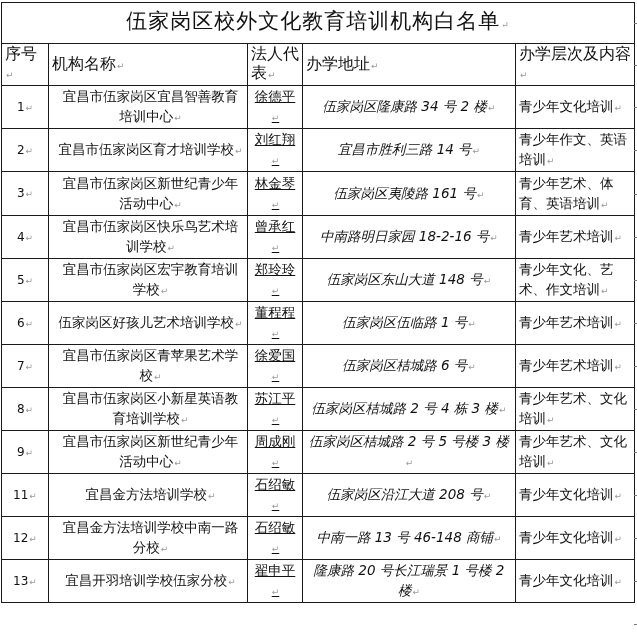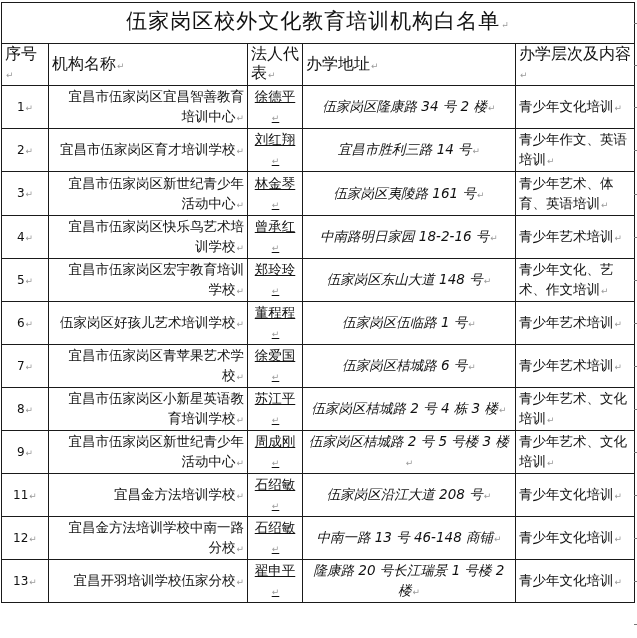--- a/index.html
+++ b/index.html
@@ -42,21 +42,21 @@
       font-size: 21px !important;
       letter-spacing: 1px;
     }
     .hdr td {
       height: 41px;
       font-size: 16px !important;
       text-align: left;
       line-height: 19px !important;
     }
     .c-no { text-align: center; font-size: 12px !important; }
-    .c-name { text-align: right; padding-left: 8px !important; }
+    .c-name { text-align: center; padding-left: 8px !important; }
     .c-rep { text-align: center; text-decoration: underline; }
     .c-addr { text-align: center; font-style: italic; }
     .c-scope { text-align: left; }
     .para {
       color: #9a9a9a;
       font-size: 9px;
       margin-left: 1px;
     }
     .tick {
       position: absolute;

